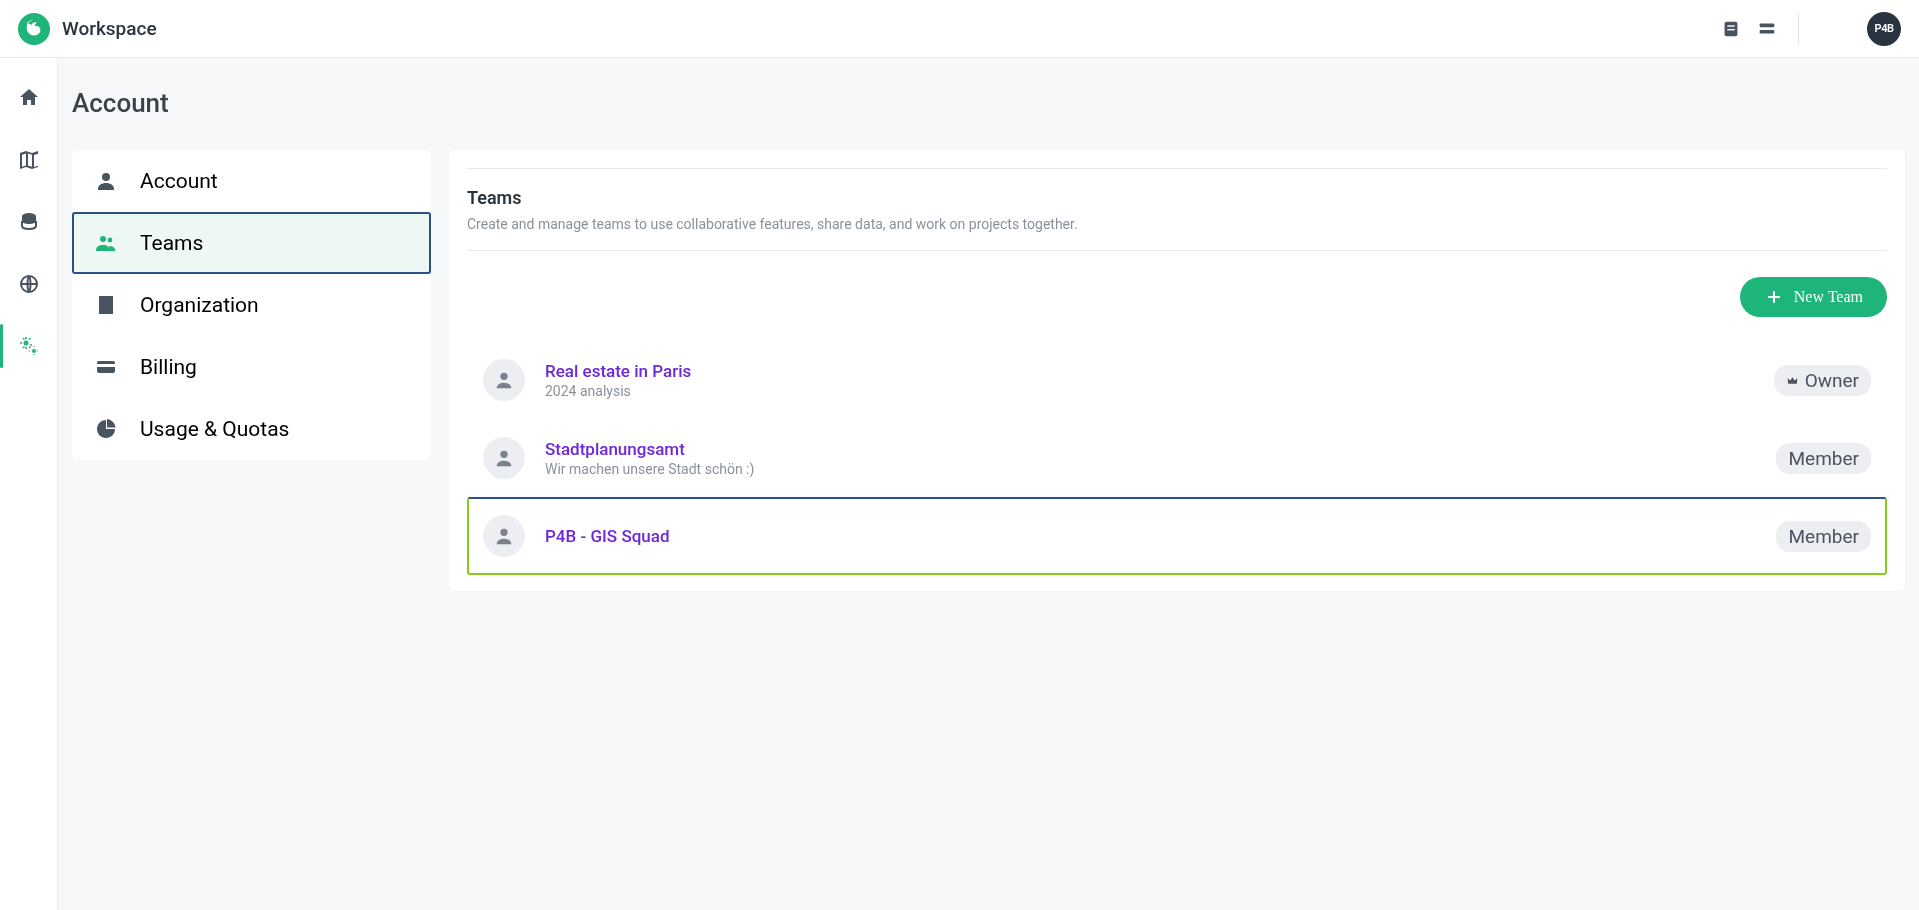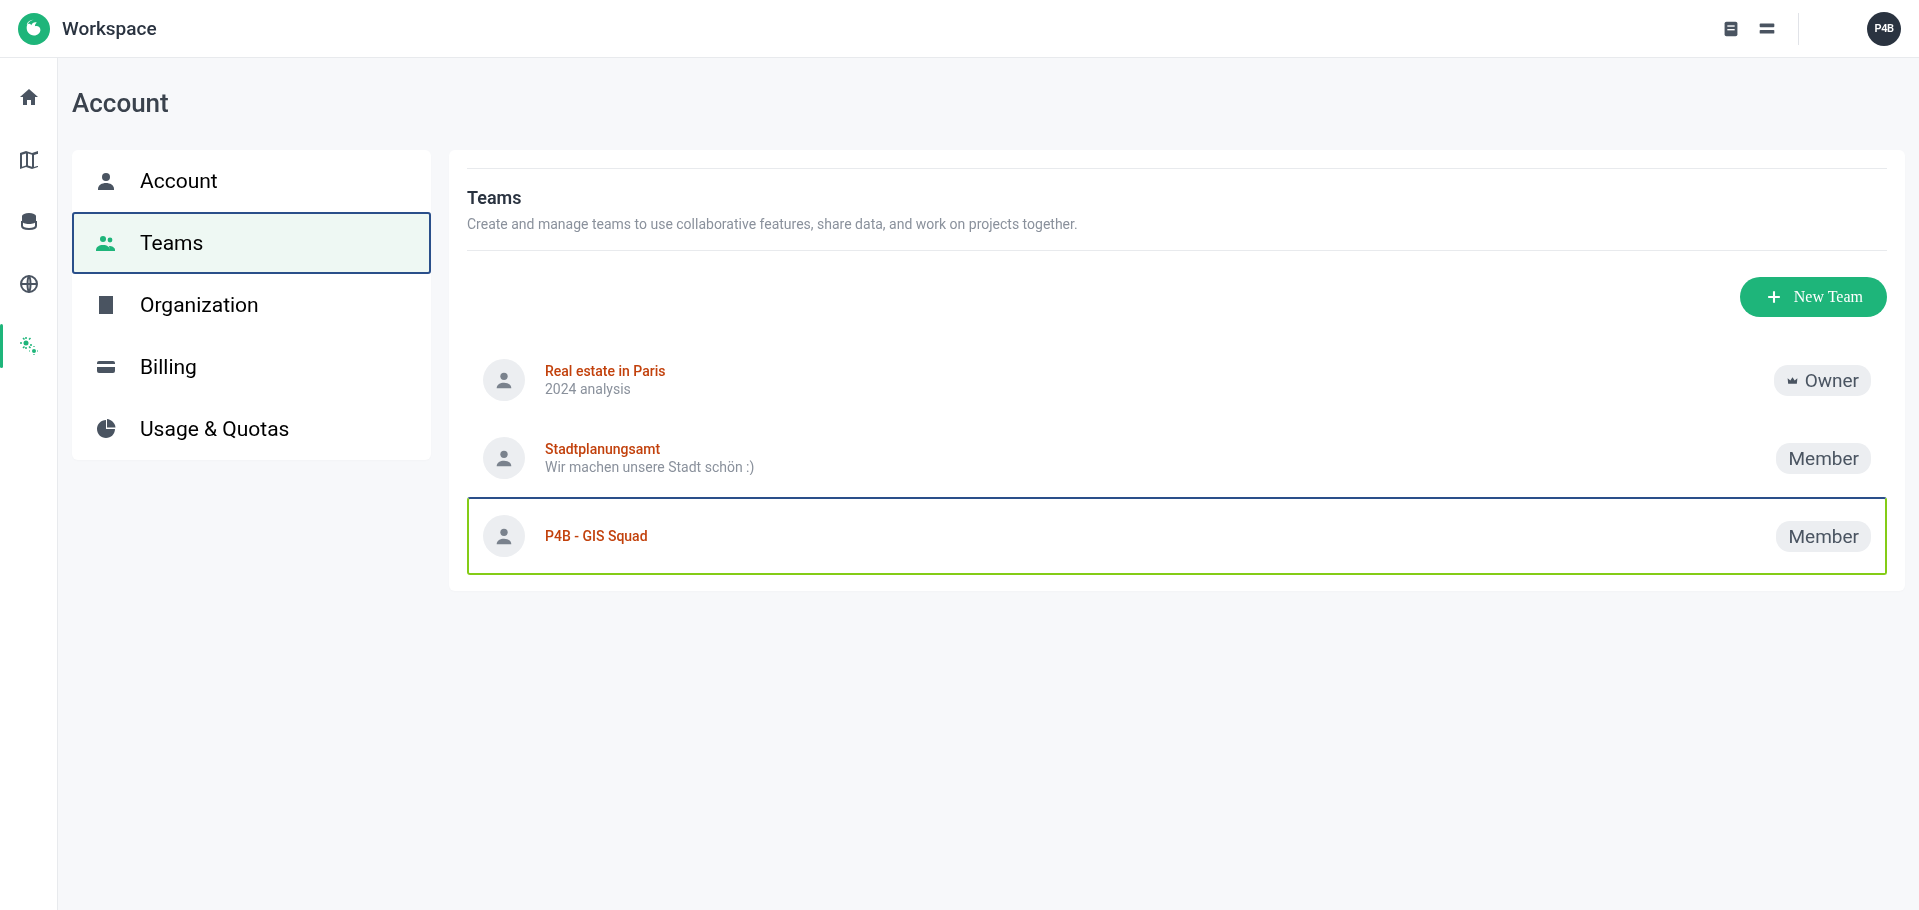--- a/index.html
+++ b/index.html
@@ -52,21 +52,21 @@
     .new-team-row { display: flex; justify-content: flex-end; padding: 26px 0 10px 0; }
     .btn-new { background: #1eb57a; color: #fff; border: none; border-radius: 22px; padding: 10px 24px; font-size: 16px; font-weight: 500; display: flex; align-items: center; gap: 10px; cursor: pointer; font-family: Liberation Serif, serif; }
     .btn-new svg { width: 20px; height: 20px; }
 
     .team-list { margin-top: 14px; }
     .team-row { display: flex; align-items: center; gap: 20px; padding: 16px 14px; border-top: 1px solid #e8eaed; cursor: pointer; border: 2px solid transparent; }
     .team-row.highlight { border: 2px solid #84cc16; border-radius: 3px; border-top: 2px solid #2a4f8a; }
     .team-avatar { width: 42px; height: 42px; border-radius: 50%; background: #eceef1; display:flex; align-items:center; justify-content:center; color:#7a828d; flex:0 0 42px; }
     .team-avatar svg { width: 22px; height: 22px; }
     .team-text { flex: 1; min-width:0; }
-    .team-name { font-size: 14px; font-weight: 500; color: #c2410c; }
+    .team-name { font-size: 17px; font-weight: 500; color: #6d28d9; }
     .team-desc { font-size: 14px; color: #8a919c; margin-top: 2px; white-space: nowrap; overflow: hidden; text-overflow: ellipsis; }
     .team-role { background: #eceef1; color: #4a5461; font-size: 19px; padding: 4px 12px; border-radius: 14px; display:flex; align-items:center; gap:6px; }
     .team-role svg { width: 13px; height: 13px; }
   </style>
 </head>
 <body>
 
 <div class="topbar">
   <div class="logo-wrap">
     <div class="logo-circle">

